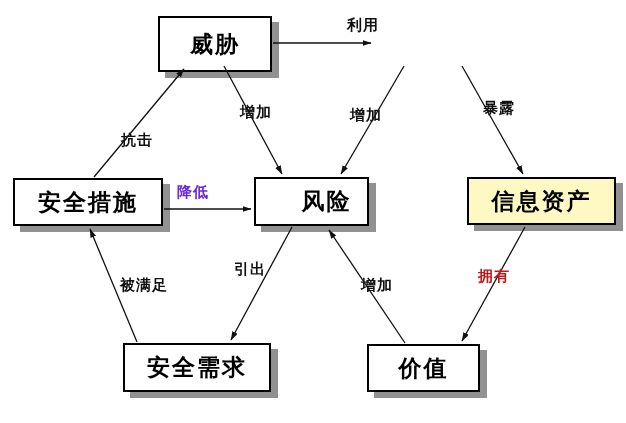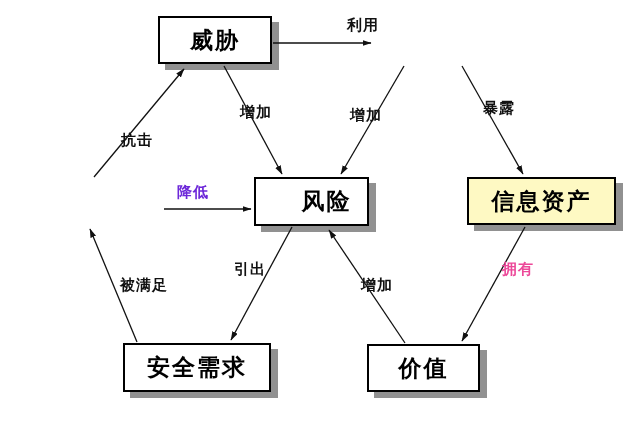--- a/index.html
+++ b/index.html
@@ -47,21 +47,22 @@
     color: #111111;
     white-space: nowrap;
     letter-spacing: 1px;
   }
 </style>
 </head>
 <body>
 
 <div id="canvas">
   <div id="node-layer">
-      <div class="node" style="left: 158px; top: 16px; width: 114px; height: 48px; background: rgb(255, 255, 255); border-color: rgb(0, 0, 0); box-shadow: rgb(145, 145, 145) 7px 6px 0px 0px;">威胁</div>
+      <div class="node" style="left: 158px; top: 16px; width: 114px; height: 56px; background: rgb(255, 255, 255); border-color: rgb(0, 0, 0); box-shadow: rgb(145, 145, 145) 7px 6px 0px 0px;">威胁</div>
+      <div class="node" style="left: 13px; top: 178px; width: 150px; height: 48px; background: rgb(255, 255, 255); border-color: rgb(0, 0, 0); box-shadow: rgb(145, 145, 145) 7px 6px 0px 0px;">安全措施</div>
       <div class="node" style="left: 254px; top: 177px; width: 115px; height: 49px; background: rgb(255, 255, 255); border-color: rgb(0, 0, 0); box-shadow: rgb(145, 145, 145) 7px 6px 0px 0px; padding-left: 30px;">风险</div>
       <div class="node" style="left: 467px; top: 177px; width: 149px; height: 48px; background: #fef9c3; border-color: rgb(0, 0, 0); box-shadow: rgb(145, 145, 145) 7px 6px 0px 0px;">信息资产</div>
       <div class="node" style="left: 123px; top: 343px; width: 148px; height: 49px; background: rgb(255, 255, 255); border-color: rgb(0, 0, 0); box-shadow: rgb(145, 145, 145) 7px 6px 0px 0px;">安全需求</div>
       <div class="node" style="left: 367px; top: 344px; width: 113px; height: 48px; background: rgb(255, 255, 255); border-color: rgb(0, 0, 0); box-shadow: rgb(145, 145, 145) 7px 6px 0px 0px;">价值</div>
     </div>
   <svg id="edge-layer" viewBox="0 0 626 423" xmlns="http://www.w3.org/2000/svg">
     <defs>
       <marker id="arrowhead" markerWidth="10" markerHeight="8" refX="8.5" refY="3" orient="auto" markerUnits="userSpaceOnUse">
         <polygon points="0 0, 9 3, 0 6" fill="#111111"></polygon>
       </marker>
@@ -80,15 +81,15 @@
   <div id="label-layer">
       <div class="edge-label" style="left: 323px; top: 25px; color: rgb(17, 17, 17); margin-left: 40px;">利用</div>
       <div class="edge-label" style="left: 137px; top: 112px; color: rgb(17, 17, 17); margin-top: 28px;">抗击</div>
       <div class="edge-label" style="left: 256px; top: 112px; color: rgb(17, 17, 17);">增加</div>
       <div class="edge-label" style="left: 366px; top: 115px; color: rgb(17, 17, 17);">增加</div>
       <div class="edge-label" style="left: 499px; top: 108px; color: rgb(17, 17, 17);">暴露</div>
       <div class="edge-label" style="left: 193px; top: 192px; color: #6d28d9;">降低</div>
       <div class="edge-label" style="left: 144px; top: 285px; color: rgb(17, 17, 17);">被满足</div>
       <div class="edge-label" style="left: 250px; top: 269px; color: rgb(17, 17, 17);">引出</div>
       <div class="edge-label" style="left: 377px; top: 285px; color: rgb(17, 17, 17);">增加</div>
-      <div class="edge-label" style="left: 494px; top: 269px; color: #ec4899; margin-left: 24px;">拥有</div>
+      <div class="edge-label" style="left: 494px; top: 276px; color: #b91c1c;">拥有</div>
     </div>
 </div>
 
 </body></html>

